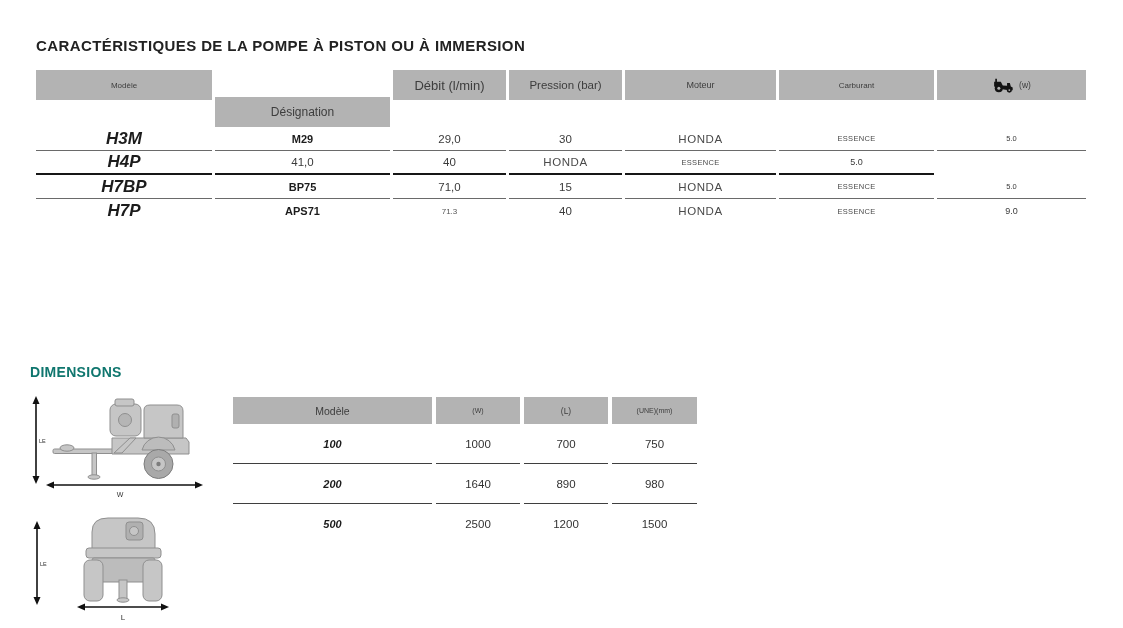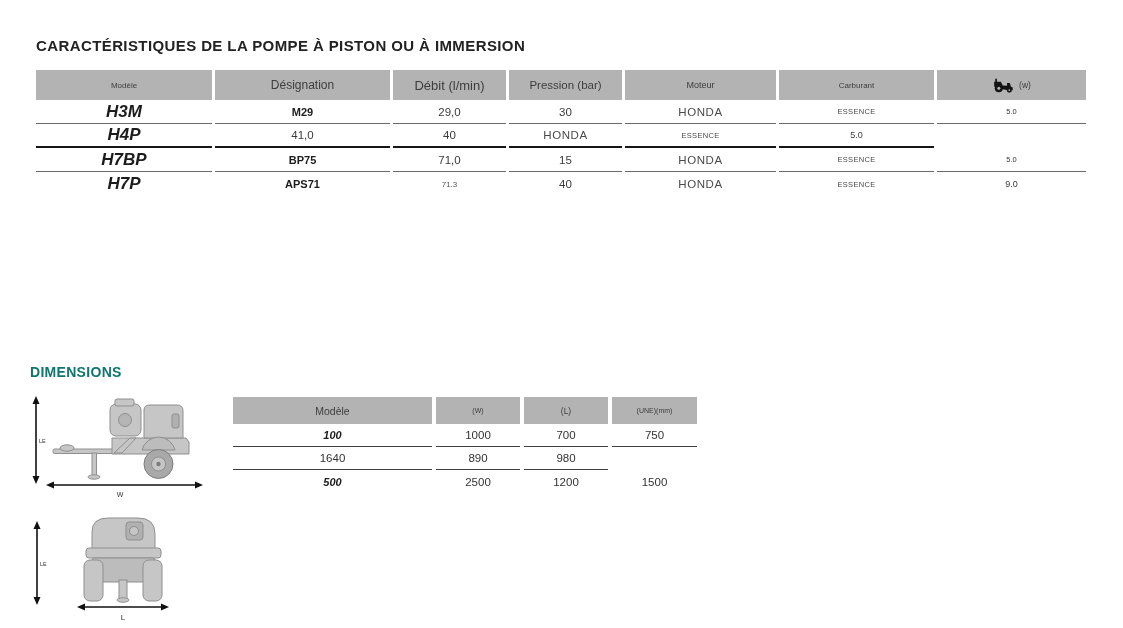--- a/index.html
+++ b/index.html
@@ -18,21 +18,21 @@
     position:absolute; left:30px; top:364px;
     font-size:14px; font-weight:600; letter-spacing:.3px; color:#0f766e;
   }
 
   
   .spec-table { position:absolute; left:36px; top:70px; width:1050px; }
   .srow { display:grid; grid-template-columns:176px 175px 113px 113px 151px 155px 149px; column-gap:3px; }
   .cell { display:flex; align-items:center; justify-content:center; }
   .spec-head .cell { height:30px; background:#b3b3b3; color:#3d3d3d; }
   .h-model        { font-size:8px; }
-  .h-designation  { font-size:12px; }
+  .h-designation  { font-size:12px;margin-top:27px; }
   .h-flow         { font-size:13px; }
   .h-pressure     { font-size:11.5px; }
   .h-engine       { font-size:9px; }
   .h-fuel         { font-size:8px; }
   .h-power        { font-size:8.5px; gap:4px; }
 
   .spec-body .cell { height:24px; }
   .row-thin  .cell { border-bottom:1.2px solid #6a6a6a; }
   .row-thick .cell { border-bottom:2.6px solid #161616; }
   .row-last  .cell { border-bottom:none; }
@@ -47,21 +47,21 @@
   .sm2 { font-size:8px !important; color:#555 !important; }
 
   
   .dim-table { position:absolute; left:233px; top:397px; width:464px; }
   .drow { display:grid; grid-template-columns:199px 84px 84px 85px; column-gap:4px; }
   .dim-head .cell { height:27px; background:#b3b3b3; color:#3d3d3d; }
   .dh-model { font-size:10.5px; }
   .dh-w { font-size:7px; }
   .dh-l { font-size:8.5px; }
   .dh-une { font-size:7px; }
-  .dim-body .cell { height:23px;text-align:right; }
+  .dim-body .cell { height:40px;text-align:right; }
   .drow-line .cell { border-bottom:1.4px solid #3f3f3f; }
   .drow-last .cell { border-bottom:none; }
   .d-model { font-size:11px; font-weight:700; font-style:italic; color:#1c1c1c; }
   .d-val { font-size:11.5px; color:#333; }
 
   
   .diagram { position:absolute; }
   .side-view  { left:26px; top:390px; }
   .front-view { left:26px; top:508px; }
   svg text { font-family:"Liberation Sans", sans-serif; }
@@ -200,20 +200,21 @@
       <div class="cell dh-une">(UNE)(mm)</div>
     </div>
     <div class="dim-body">
       <div class="drow drow-line">
         <div class="cell d-model">100</div>
         <div class="cell d-val">1000</div>
         <div class="cell d-val">700</div>
         <div class="cell d-val">750</div>
       </div>
       <div class="drow drow-line">
+        <div class="cell d-model">200</div>
         <div class="cell d-val">1640</div>
         <div class="cell d-val">890</div>
         <div class="cell d-val">980</div>
       </div>
       <div class="drow drow-last">
         <div class="cell d-model">500</div>
         <div class="cell d-val">2500</div>
         <div class="cell d-val">1200</div>
         <div class="cell d-val">1500</div>
       </div>

